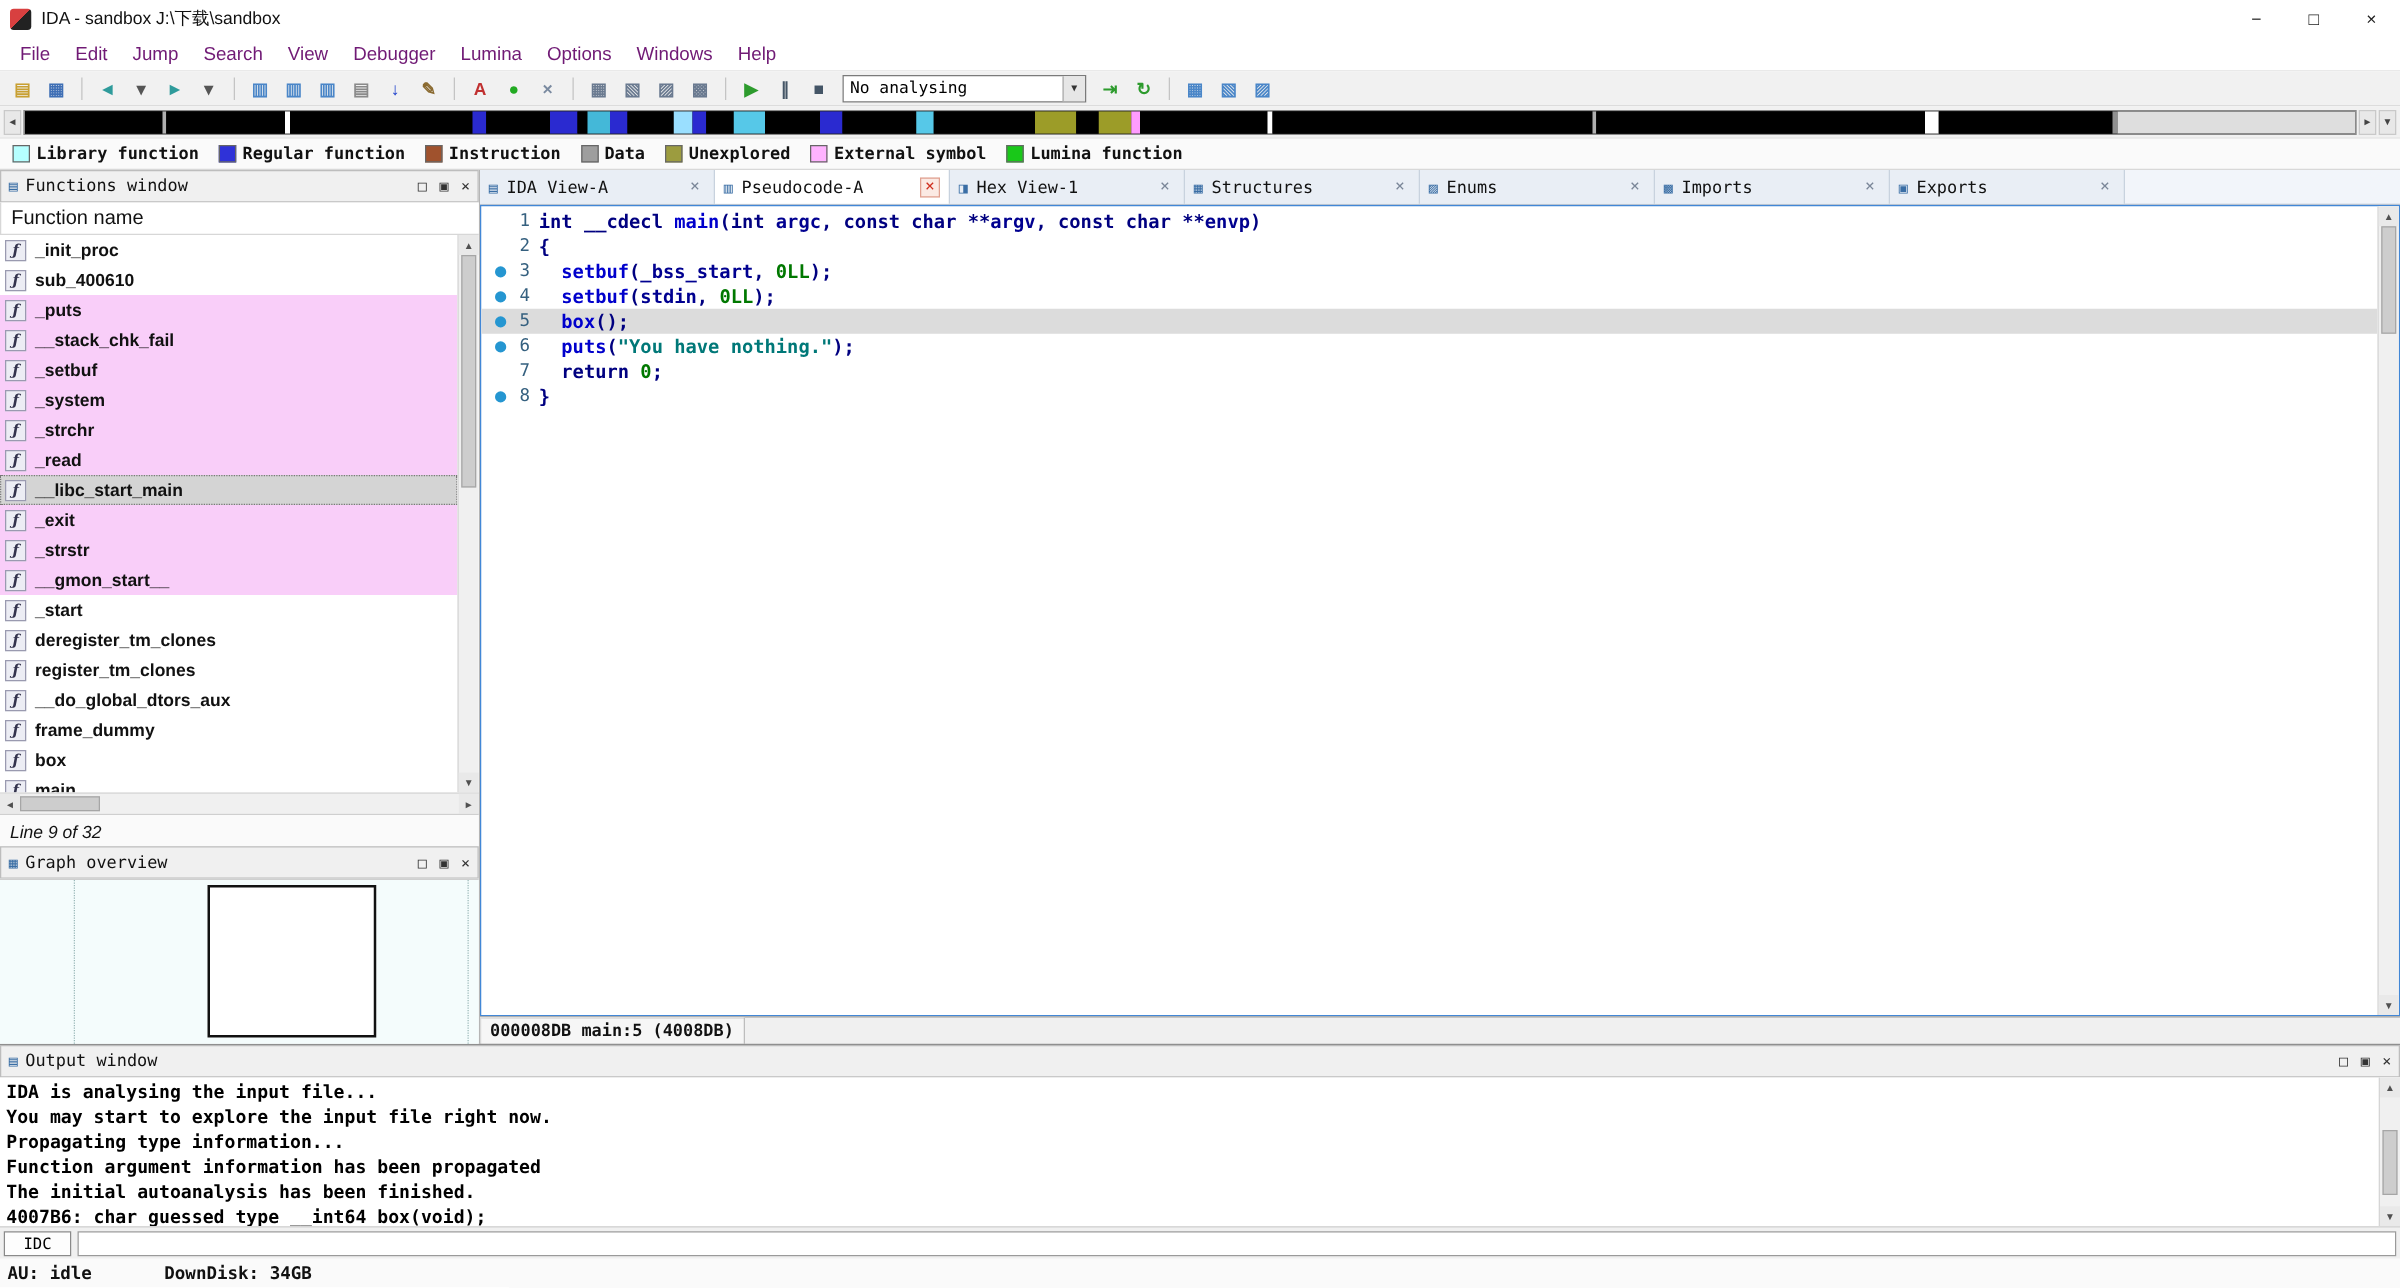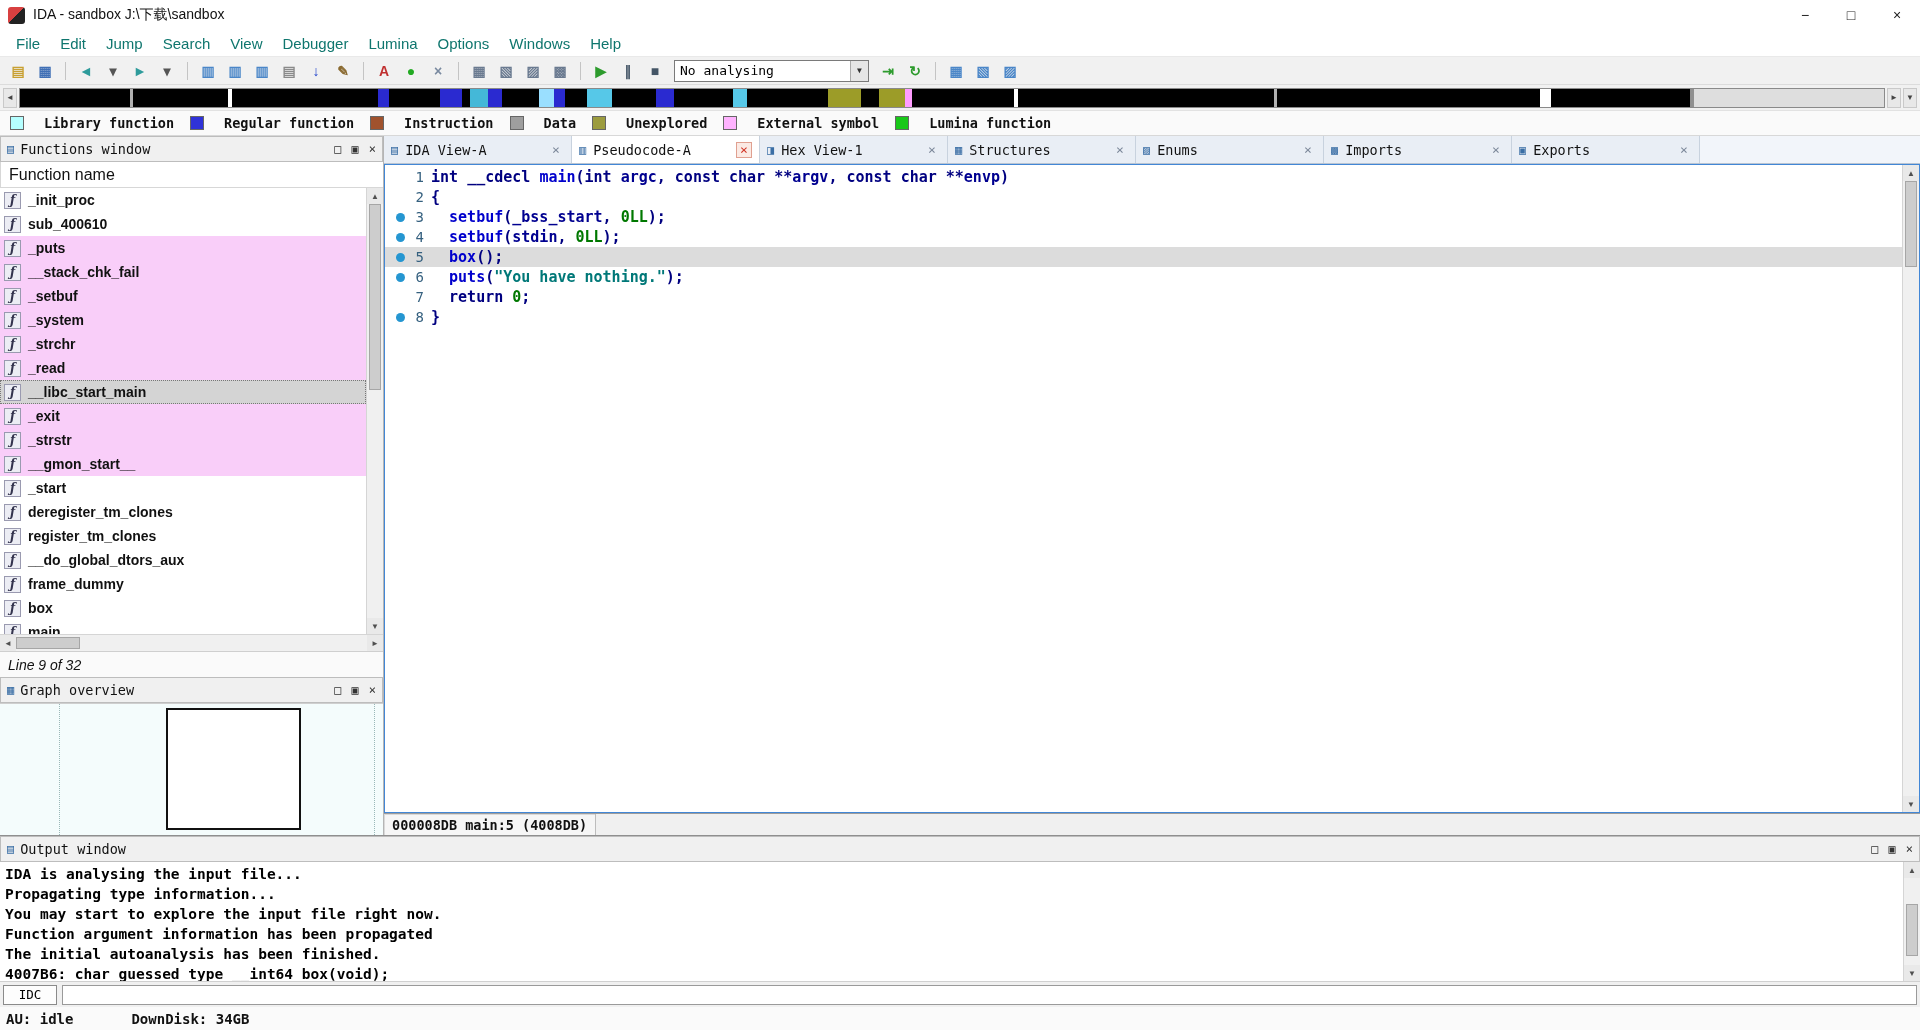--- a/index.html
+++ b/index.html
@@ -12,21 +12,21 @@
   .appicon { width:17px; height:17px; border-radius:3px;
              background:linear-gradient(135deg,#d84040 0 50%,#222 50% 100%); }
   .title { font-size:14px; color:#111; }
   .winbtns { margin-left:auto; display:flex; height:100%; }
   .winbtn { width:46px; height:100%; display:flex; align-items:center; justify-content:center;
             font-size:14px; color:#222; }
 
   
   .menubar { height:27px; display:flex; align-items:center; background:#fff; padding-left:6px;
              font-size:15px; border-bottom:1px solid #e9e9e9; }
-  .menu-item { padding:3px 10px; color:#0f766e; }
+  .menu-item { padding:3px 10px; color:#701a75; }
 
   
   .toolbar { height:28px; background:#f1f1f1; display:flex; align-items:center; padding-left:6px;
              gap:3px; border-bottom:1px solid #dcdcdc; }
   .tbtn { width:24px; height:22px; display:flex; align-items:center; justify-content:center;
           font-size:14px; font-weight:bold; }
   .tsep { width:1px; height:18px; background:#c4c4c4; margin:0 5px; }
   .combo { width:195px; height:22px; border:1px solid #7a7a7a; background:#fff; display:flex;
            align-items:center; font-family:"DejaVu Sans Mono",monospace; font-size:13px;
            padding-left:5px; margin:0 4px; }
@@ -39,21 +39,21 @@
             border-bottom:1px solid #e2e2e2; }
   .navarrow { width:14px; height:20px; display:flex; align-items:center; justify-content:center;
               font-size:8px; color:#444; background:#e8e8e8; border:1px solid #c9c9c9; }
   .navband { flex:1; height:20px; display:flex; border:1px solid #8a8a8a; overflow:hidden; background:#000; }
   .navseg { height:100%; }
 
   
   .legendrow { height:25px; display:flex; align-items:center; gap:16px; padding-left:10px;
                background:#fafafa; border-bottom:1px solid #d8d8d8;
                font-family:"DejaVu Sans Mono",monospace; font-size:13.5px; font-weight:bold; color:#111; }
-  .legend-item { display:flex; align-items:center; gap:20px; }
+  .legend-item { display:flex; align-items:center; gap:5px; }
   .sw { width:14px; height:14px; border:1px solid #666; display:inline-block; }
 
   
   .main { flex:1; min-height:0; display:flex; }
   .left { width:384px; display:flex; flex-direction:column; border-right:1px solid #b5b5b5; }
   .right { flex:1; min-width:0; display:flex; flex-direction:column; }
 
   .panel-header { height:26px; background:#f0f0f0; border:1px solid #bdbdbd; display:flex;
                   align-items:center; gap:6px; padding:0 6px;
                   font-family:"DejaVu Sans Mono",monospace; font-size:13.5px; color:#111; }
@@ -537,22 +537,22 @@
       <span>Output window</span>
       <span class="ph-btns">
         <span>□</span>
         <span>▣</span>
         <span>×</span>
       </span>
     </div>
     <div class="output-body">
       <div class="olines">
           <div class="oline">IDA is analysing the input file...</div>
+          <div class="oline">You may start to explore the input file right now.</div>
           <div class="oline">Propagating type information...</div>
-          <div class="oline">You may start to explore the input file right now.</div>
           <div class="oline">Function argument information has been propagated</div>
           <div class="oline">The initial autoanalysis has been finished.</div>
           <div class="oline">4007B6: char guessed type __int64 box(void);</div>
         </div>
       <div class="vscroll">
         <div class="varrow">▲</div>
         <div class="vtrack">
           <div class="vthumb" style="top:30%; height:60%;"></div>
         </div>
         <div class="varrow">▼</div>

